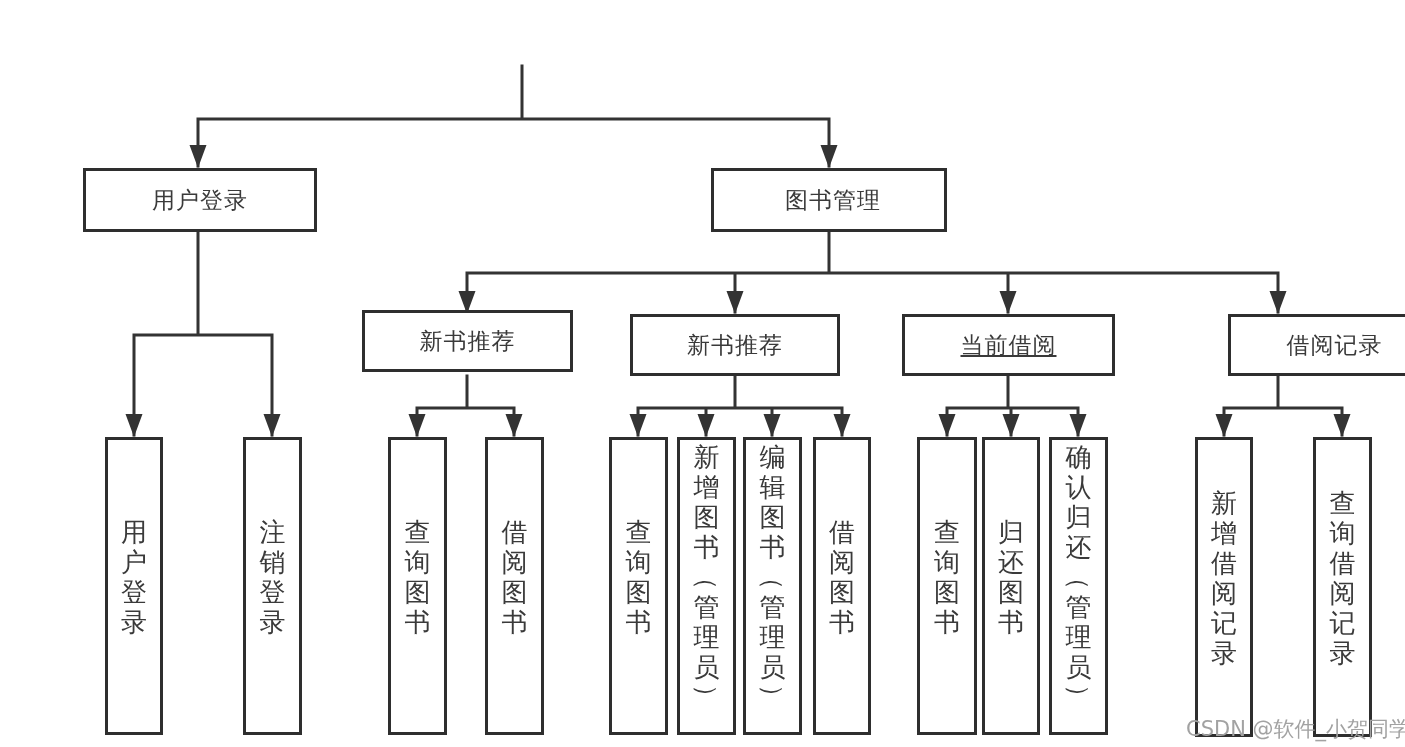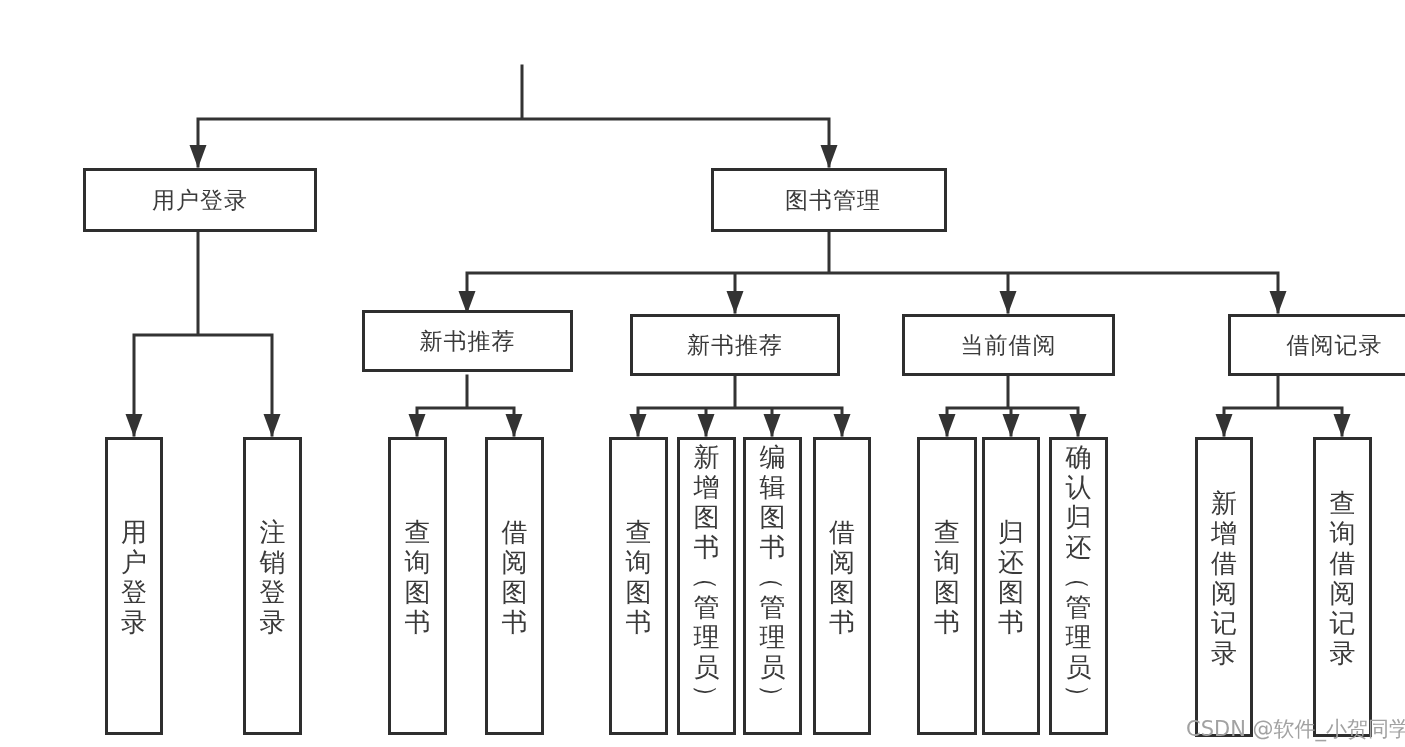--- a/index.html
+++ b/index.html
@@ -117,21 +117,21 @@
          M1215.5 414 L1232.5 414 L1224 437 Z
          M1333.5 414 L1350.5 414 L1342 437 Z"></path>
   </svg>
 
 
   <div class="node" style="left:83px; top:168px; width:234px; height:64px;">用户登录</div>
   <div class="node" style="left:711px; top:168px; width:236px; height:64px;padding-left:8px;">图书管理</div>
 
   <div class="node" style="left:362px; top:310px; width:211px; height:62px;">新书推荐</div>
   <div class="node" style="left:630px; top:314px; width:210px; height:62px;">新书推荐</div>
-  <div class="node" style="left:902px; top:314px; width:213px; height:62px;">当前借阅</div>
+  <div class="node" style="left:902px; top:314px; width:213px; height:62px;text-decoration:underline;">当前借阅</div>
   <div class="node" style="left:1228px; top:314px; width:213px; height:62px;">借阅记录</div>
 
   <div class="leaf vtext" style="left:105px; top:437px; width:58px; height:298px;">
       <span>用</span>
       <span>户</span>
       <span>登</span>
       <span>录</span>
     </div>
   <div class="leaf vtext" style="left:243px; top:437px; width:59px; height:298px;">
       <span>注</span>

